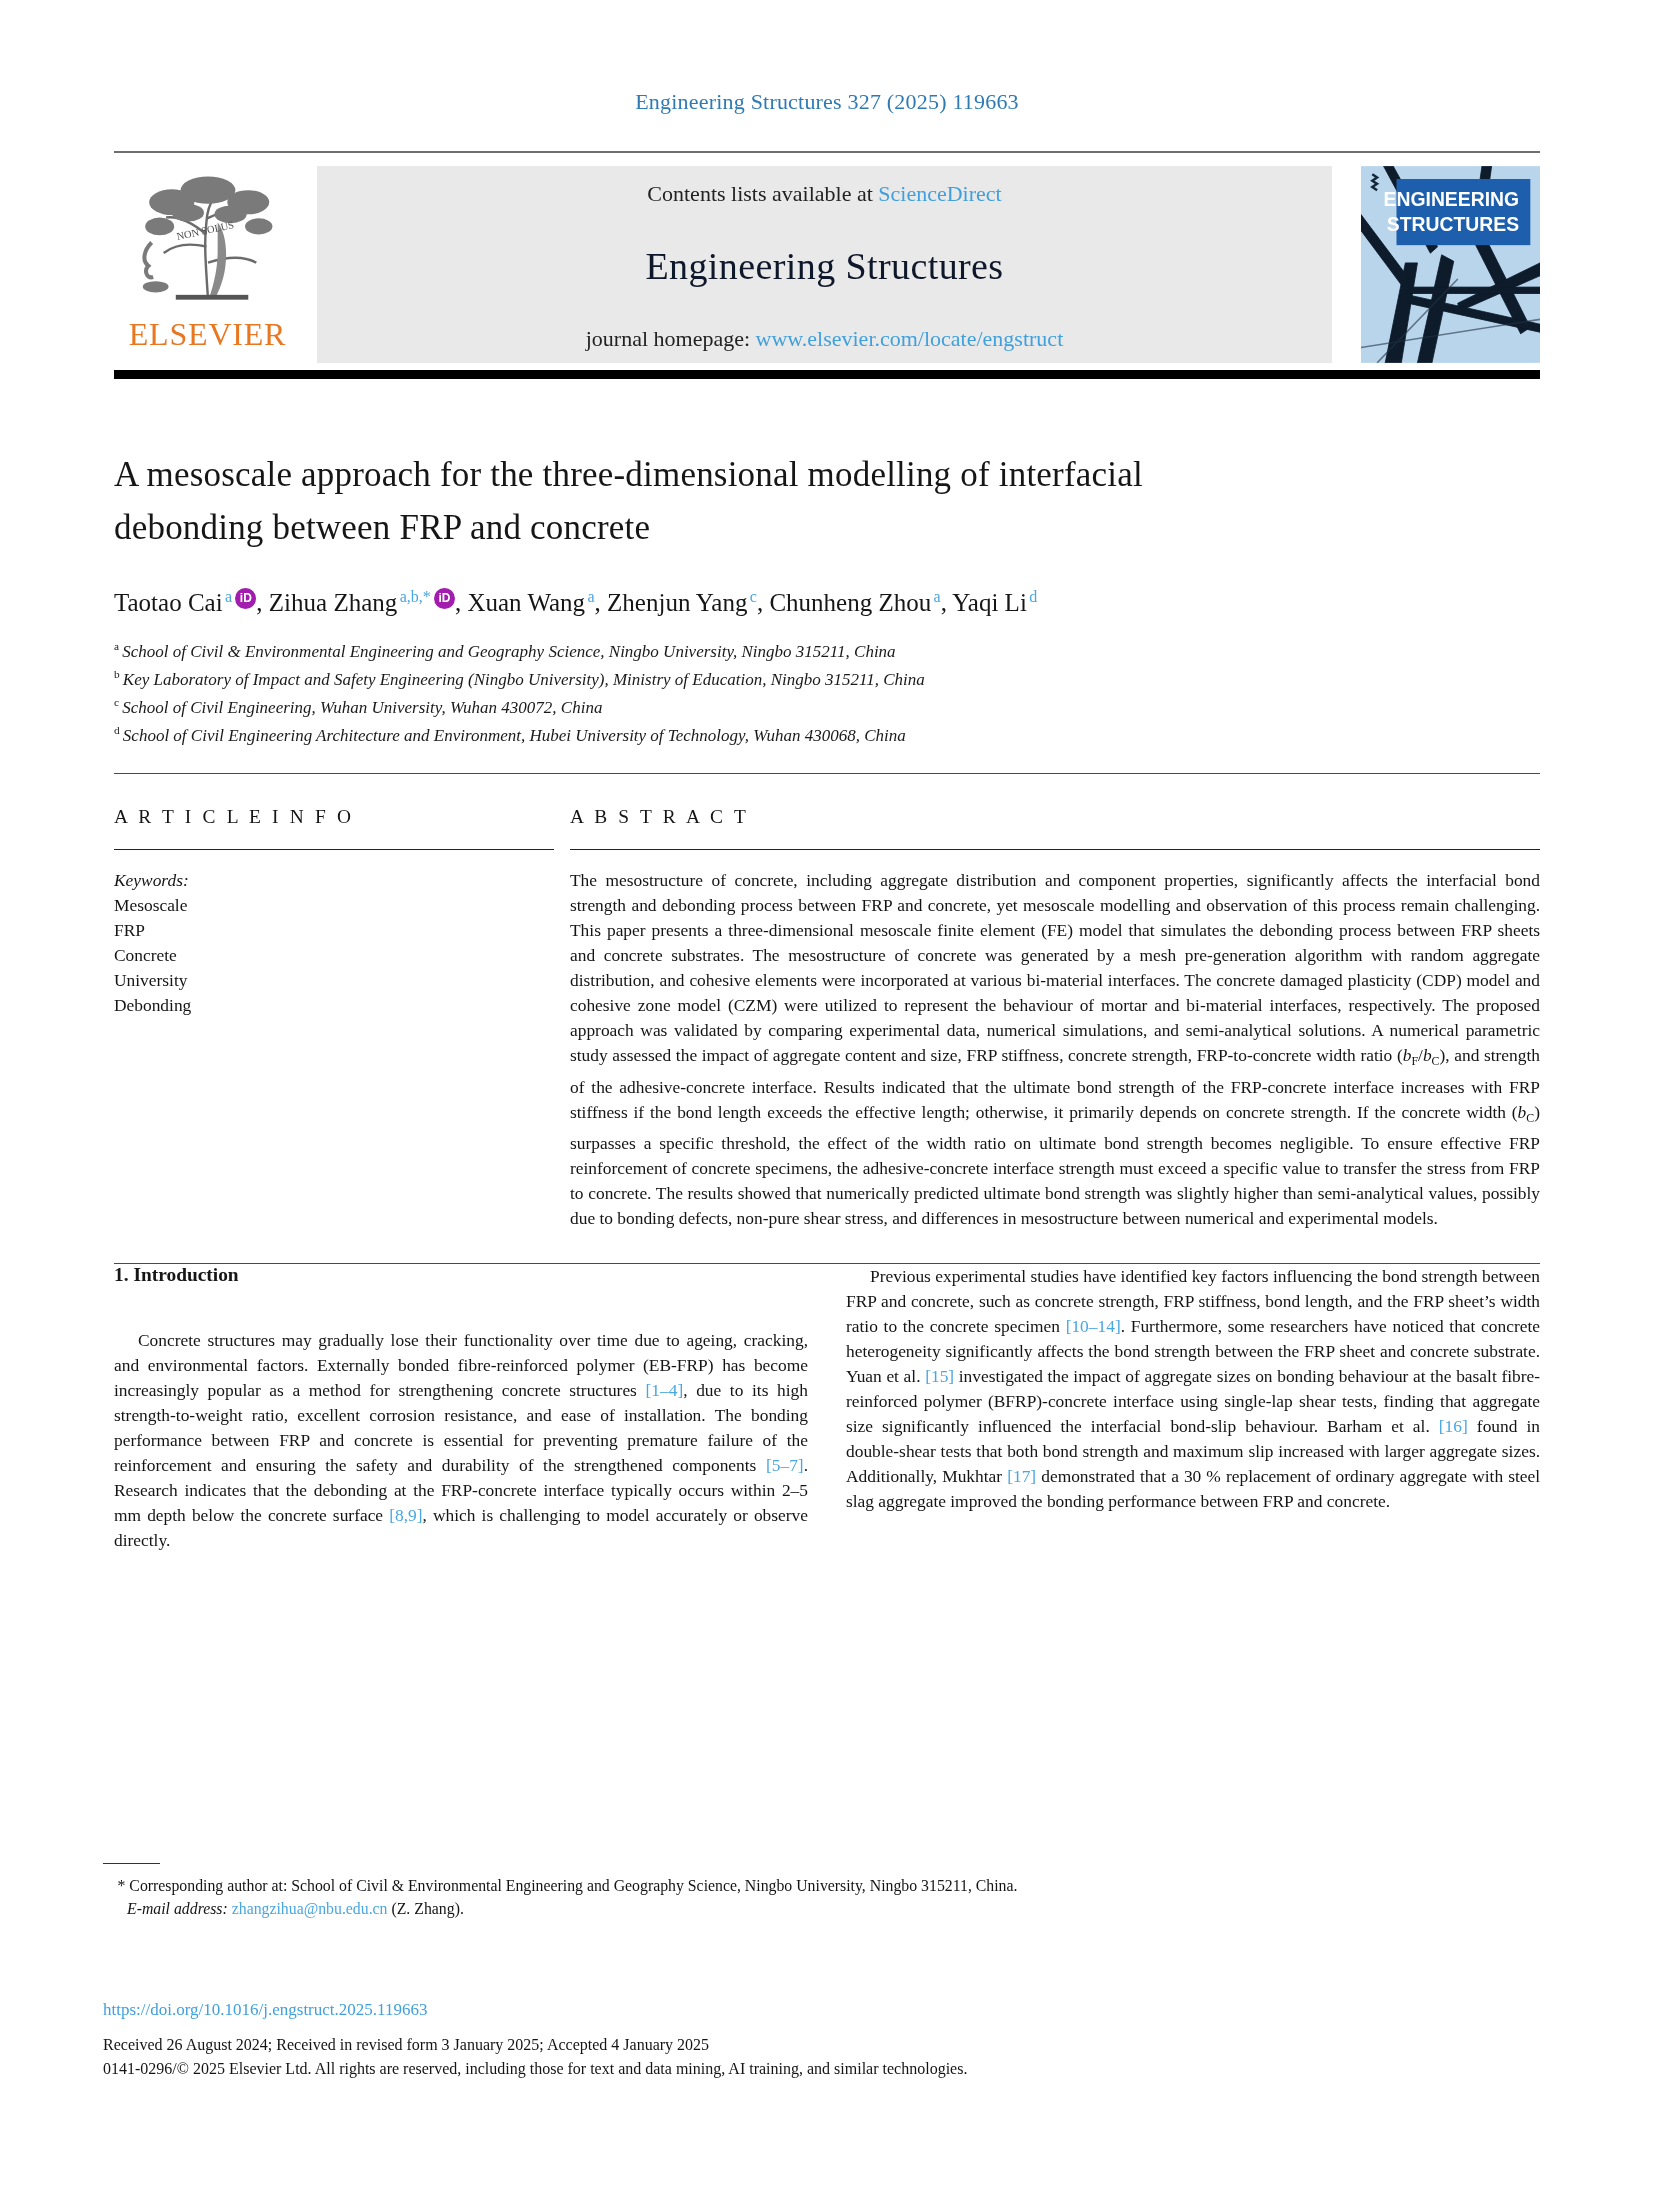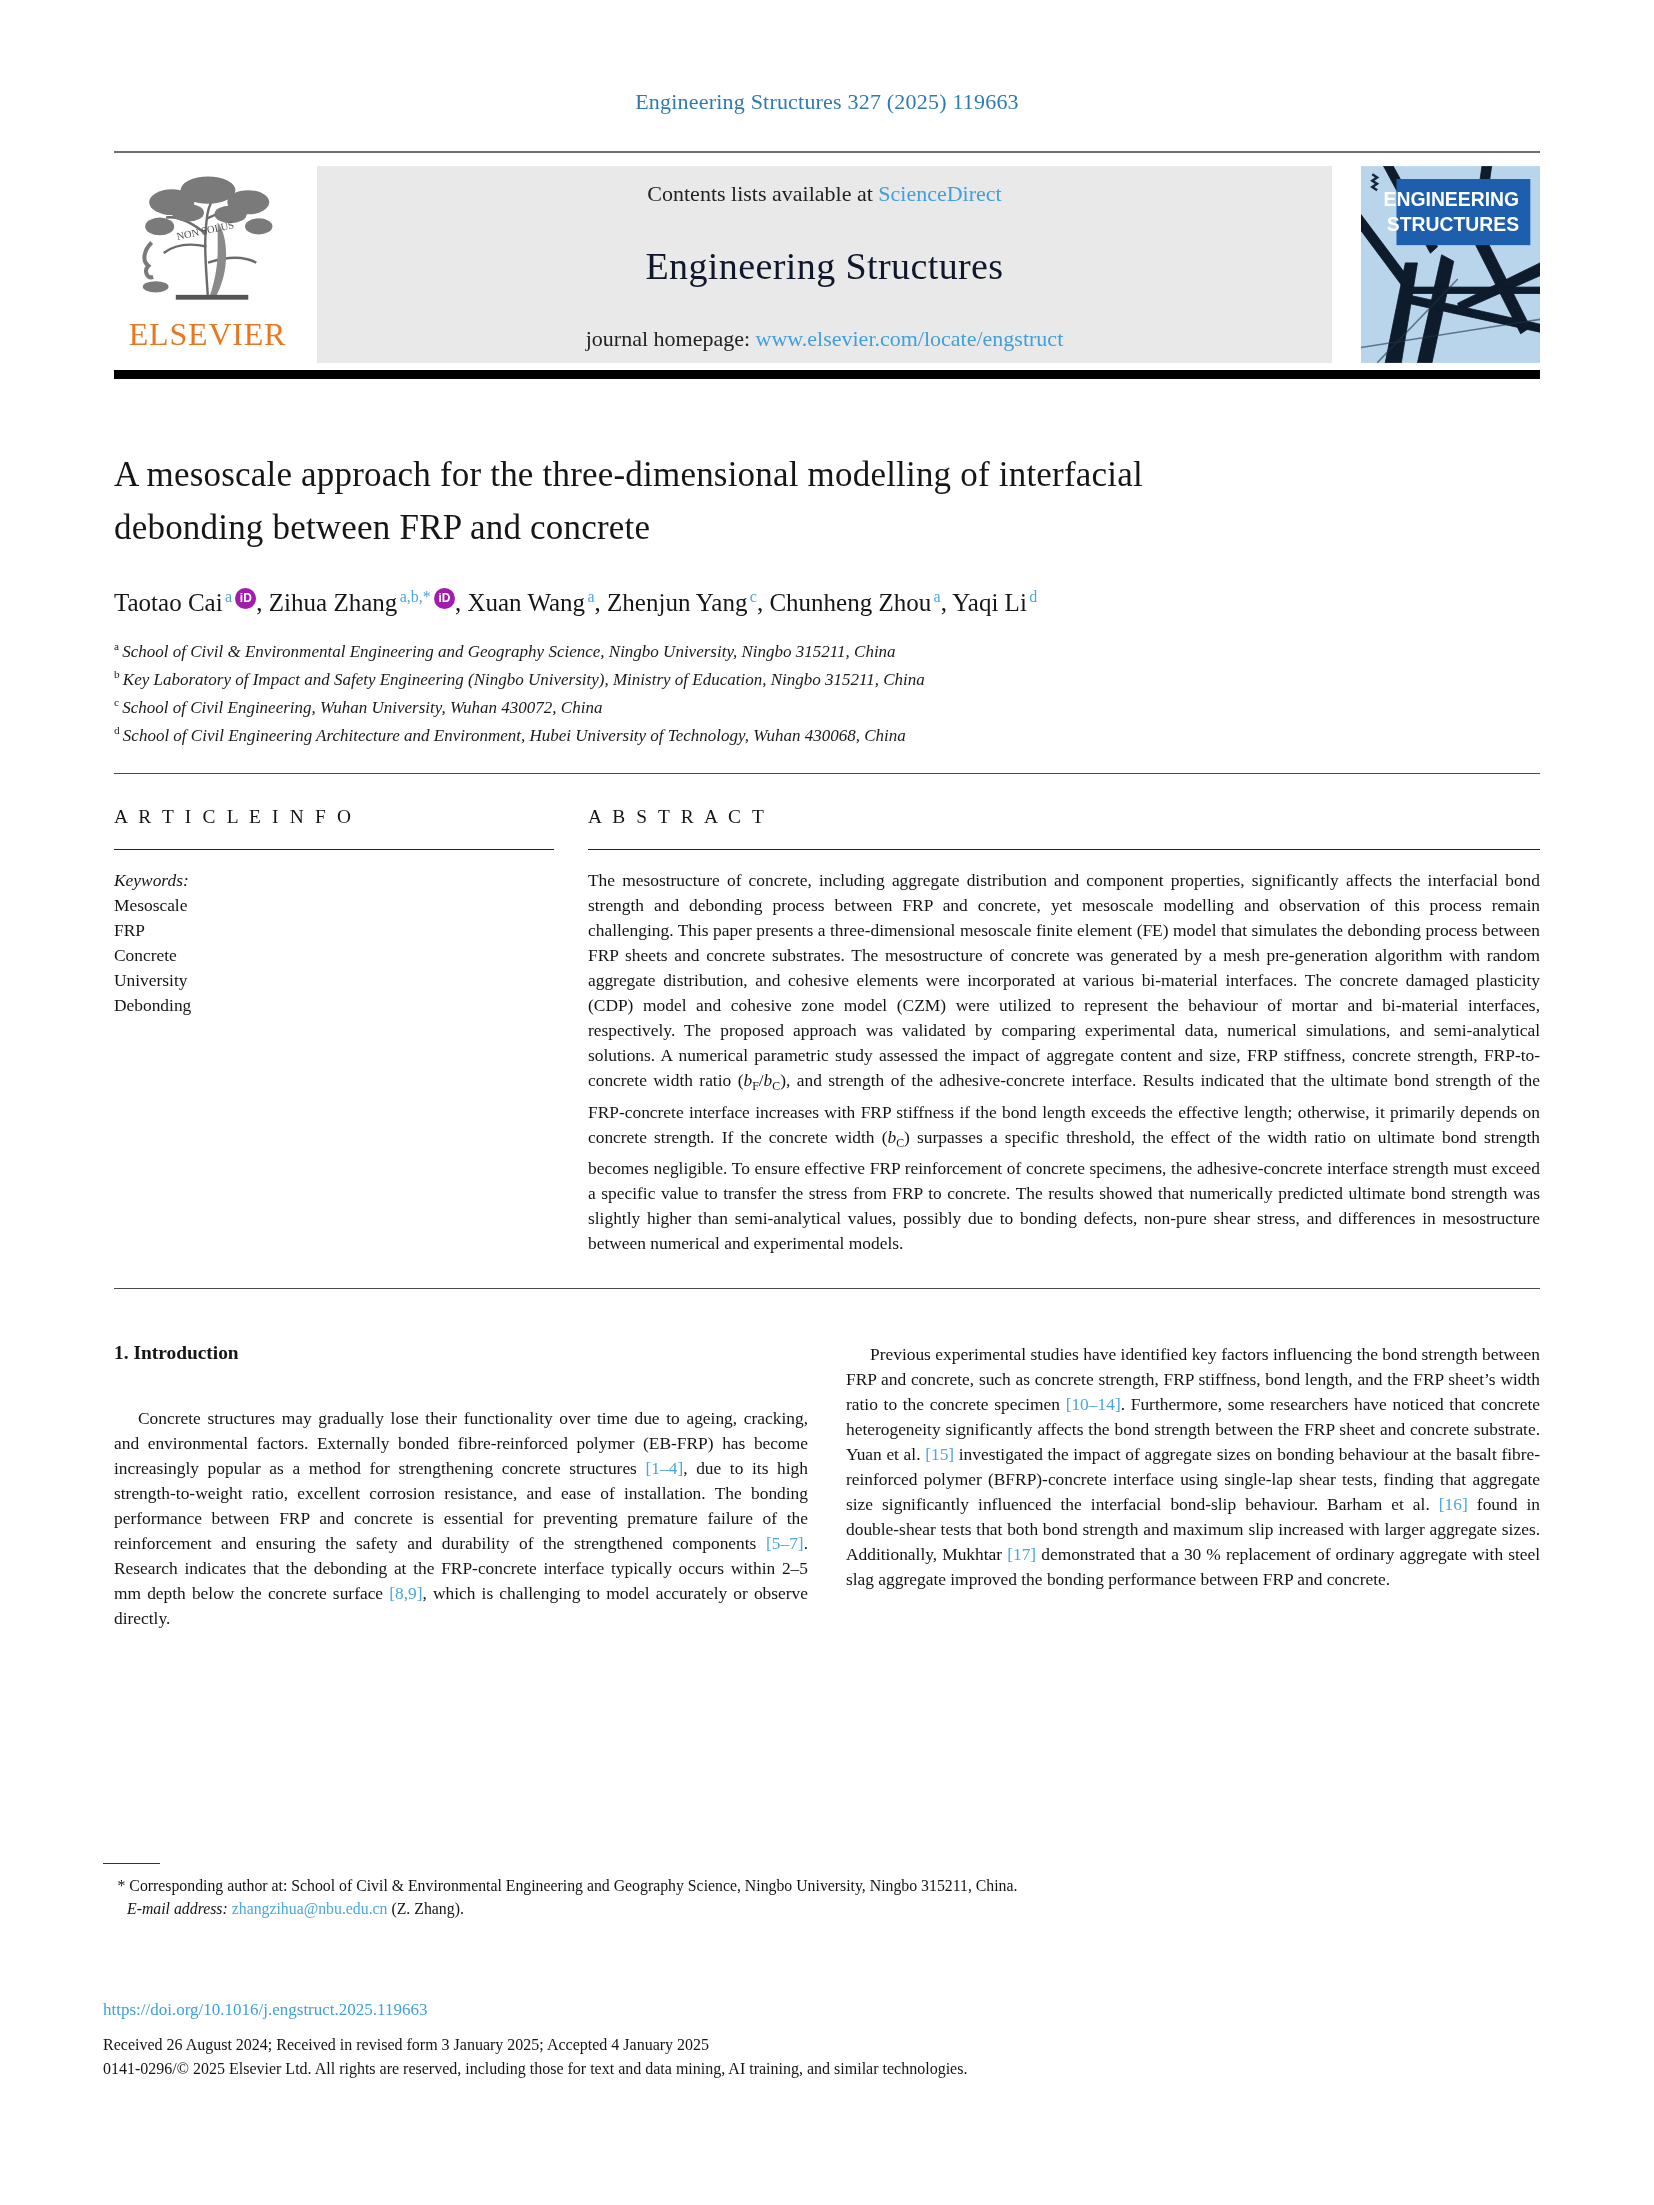--- a/index.html
+++ b/index.html
@@ -51,34 +51,34 @@
     background:#a21caf; color:#fff; font-family:"Liberation Sans", sans-serif;
     font-size:12px; font-weight:bold; text-align:center; line-height:21px;
     vertical-align:super; margin-left:3.2px; cursor:pointer;
   }
   .affiliations { margin-top:18px; font-style:italic; font-size:17px; line-height:23.4px; color:#1a1a1a; }
   .affil sup { font-style:normal; font-size:11.3px; margin-right:3.2px; }
 
   .mid-rule { margin-top:26px; border-top:1.6px solid #4a4a4a; }
 
   
-  .info-abstract { margin-top:32px; display:grid; grid-template-columns:440px 1fr; column-gap:34px; }
+  .info-abstract { margin-top:32px; display:grid; grid-template-columns:440px 1fr; column-gap:16px; }
   .section-heading { font-size:19.4px; letter-spacing:3.2px; color:#161616; }
   .heading-rule { margin-top:21px; border-top:1.6px solid #222; }
   .keywords { margin-top:18px; font-size:17.4px; line-height:25px; }
   .keywords-label { font-style:italic; }
   .abstract-text { margin:18px 0 0 0; font-size:17.4px; line-height:25px; text-align:justify; }
   .seg-sub { font-size:0.68em; }
   .seg-italic { font-style:italic; }
   .seg-link { color:#4aa6e0; cursor:pointer; }
 
   .mid-rule2 { margin-top:32px; border-top:1.6px solid #4a4a4a; }
 
   
-  .intro-columns { margin-top:53px; display:grid; grid-template-columns:1fr 1fr; column-gap:38px; }
+  .intro-columns { display:grid; grid-template-columns:1fr 1fr; column-gap:38px; }
   .intro-columns h2 { margin:0 0 42px 0; font-size:19.4px; font-weight:700; color:#161616; }
   .body-text { margin:0; font-size:17.4px; line-height:25px; text-align:justify; }
   .indent { text-indent:24px; }
 
   
   .footnote-block { position:absolute; left:103px; top:1863px; width:1448px; }
   .footnote-rule { width:57px; border-top:1.6px solid #333; margin-bottom:9.7px; }
   .footnote-line { margin:0; font-size:15.8px; line-height:23.4px; }
   .fn1 { text-indent:14.5px; }
   .fn2 { margin-left:24px; }

